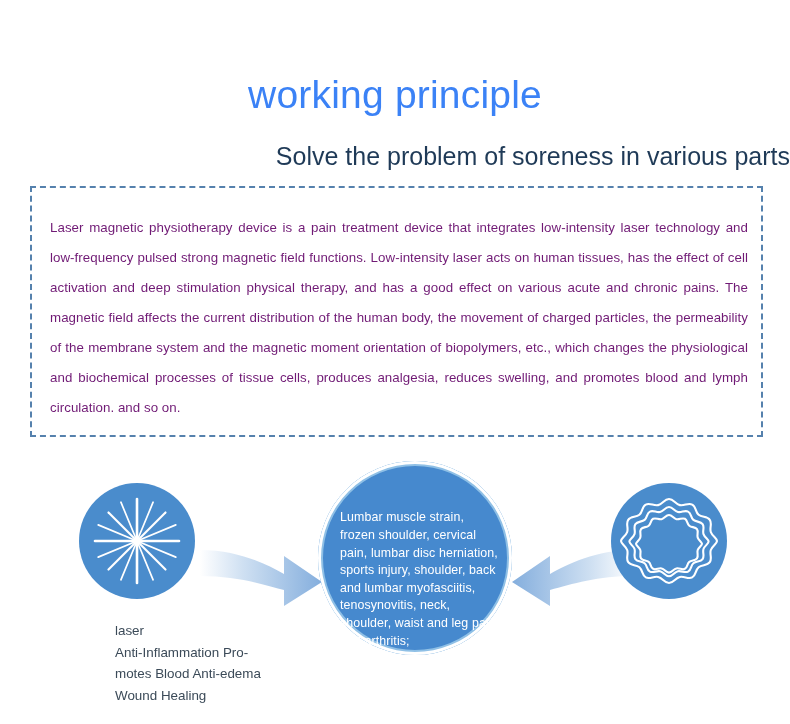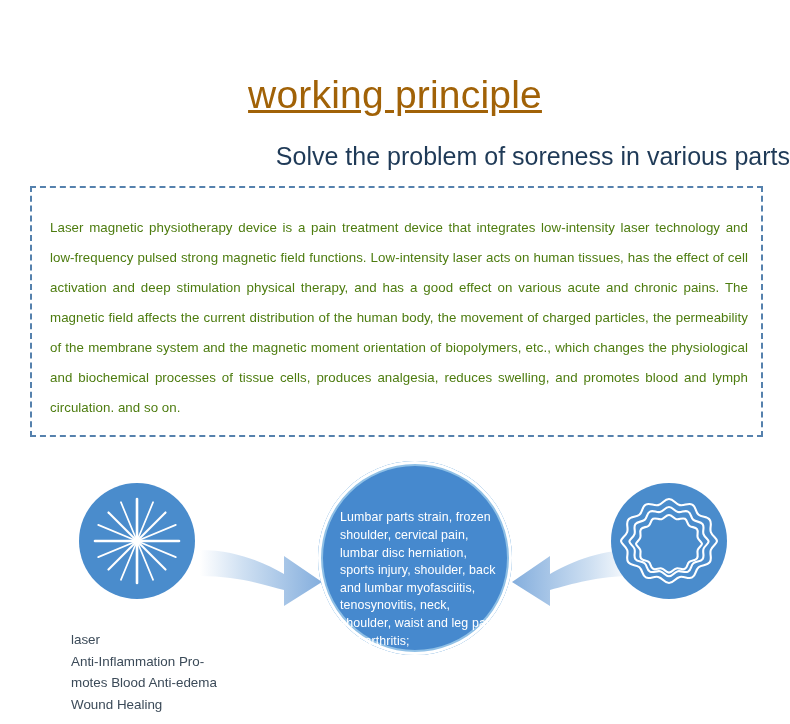--- a/index.html
+++ b/index.html
@@ -18,24 +18,23 @@
 
   
   .page-title {
     position: absolute;
     left: 0;
     top: 48px;
     width: 790px;
     text-align: center;
     font-size: 39px;
     font-weight: 400;
-    color: #a16207;
+    color: #3b82f6;
     letter-spacing: 0.2px;
     line-height: 1.1;
-    text-decoration: underline;
   }
   .page-subtitle {
     position: absolute;
     left: 0;
     top: 120px;
     width: 790px;
     text-align: right;
     font-size: 25px;
     font-weight: 400;
     color: #1f3a57;
@@ -52,21 +51,21 @@
     box-sizing: border-box;
     border: 2px dashed #5581ad;
     background: #ffffff;
   }
   .desc-text {
     position: absolute;
     left: 18px;
     top: 12px;
     width: 698px;
     font-size: 13.3px;
-    color: #4d7c0f;
+    color: #701a75;
     line-height: 2.25;
     text-align: justify;
     text-justify: inter-word;
     letter-spacing: 0.05px;
   }
 
   
   .diagram {
     position: absolute;
     left: 0;
@@ -178,21 +177,21 @@
           <stop offset="35%" stop-color="#cfe0f2"></stop>
           <stop offset="100%" stop-color="#84aedd"></stop>
         </linearGradient>
       </defs>
       <path d="M2,18 C40,18 68,32 86,42 L86,24 L124,50 L86,74 L86,58
                C64,52 38,44 2,44 Z" fill="url(#gradR)"></path>
     </svg>
   </div>
 
   <div class="center-circle">
-    <p class="center-text">Lumbar parts strain, frozen shoulder, cervical pain, lumbar disc herniation, sports injury, shoulder, back and lumbar myofasciitis, tenosynovitis, neck, shoulder, waist and leg pain and arthritis;</p>
+    <p class="center-text">Lumbar muscle strain, frozen shoulder, cervical pain, lumbar disc herniation, sports injury, shoulder, back and lumbar myofasciitis, tenosynovitis, neck, shoulder, waist and leg pain and arthritis;</p>
   </div>
 
   <div class="arrow right-arrow" style="top:77px;left:506px;">
     <svg viewBox="0 0 130 80" aria-hidden="true">
       <defs>
         <linearGradient id="gradL" x1="1" y1="0" x2="0" y2="0">
           <stop offset="0%" stop-color="#ffffff"></stop>
           <stop offset="35%" stop-color="#cfe0f2"></stop>
           <stop offset="100%" stop-color="#84aedd"></stop>
         </linearGradient>
@@ -279,19 +278,19 @@
                    C30.3,51.7 28.2,48.7 30.0,46.2
                    C31.8,43.7 35.4,44.6 37.7,42.7
                    C40.1,40.8 39.4,37.2 42.1,35.8
                    C44.9,34.4 47.5,36.9 50.6,36.2
                    C53.7,35.5 54.8,32 58,32 Z"></path>
         </g>
       </svg>
     </span>
   </div>
 
-  <div class="caption left-caption" style="top:174px;">laser
+  <div class="caption left-caption" style="top:165px;margin-left:44px;">laser
 Anti-Inflammation Pro-
 motes Blood Anti-edema
 Wound Healing</div>
 
 
 </section>
 
 </body></html>

